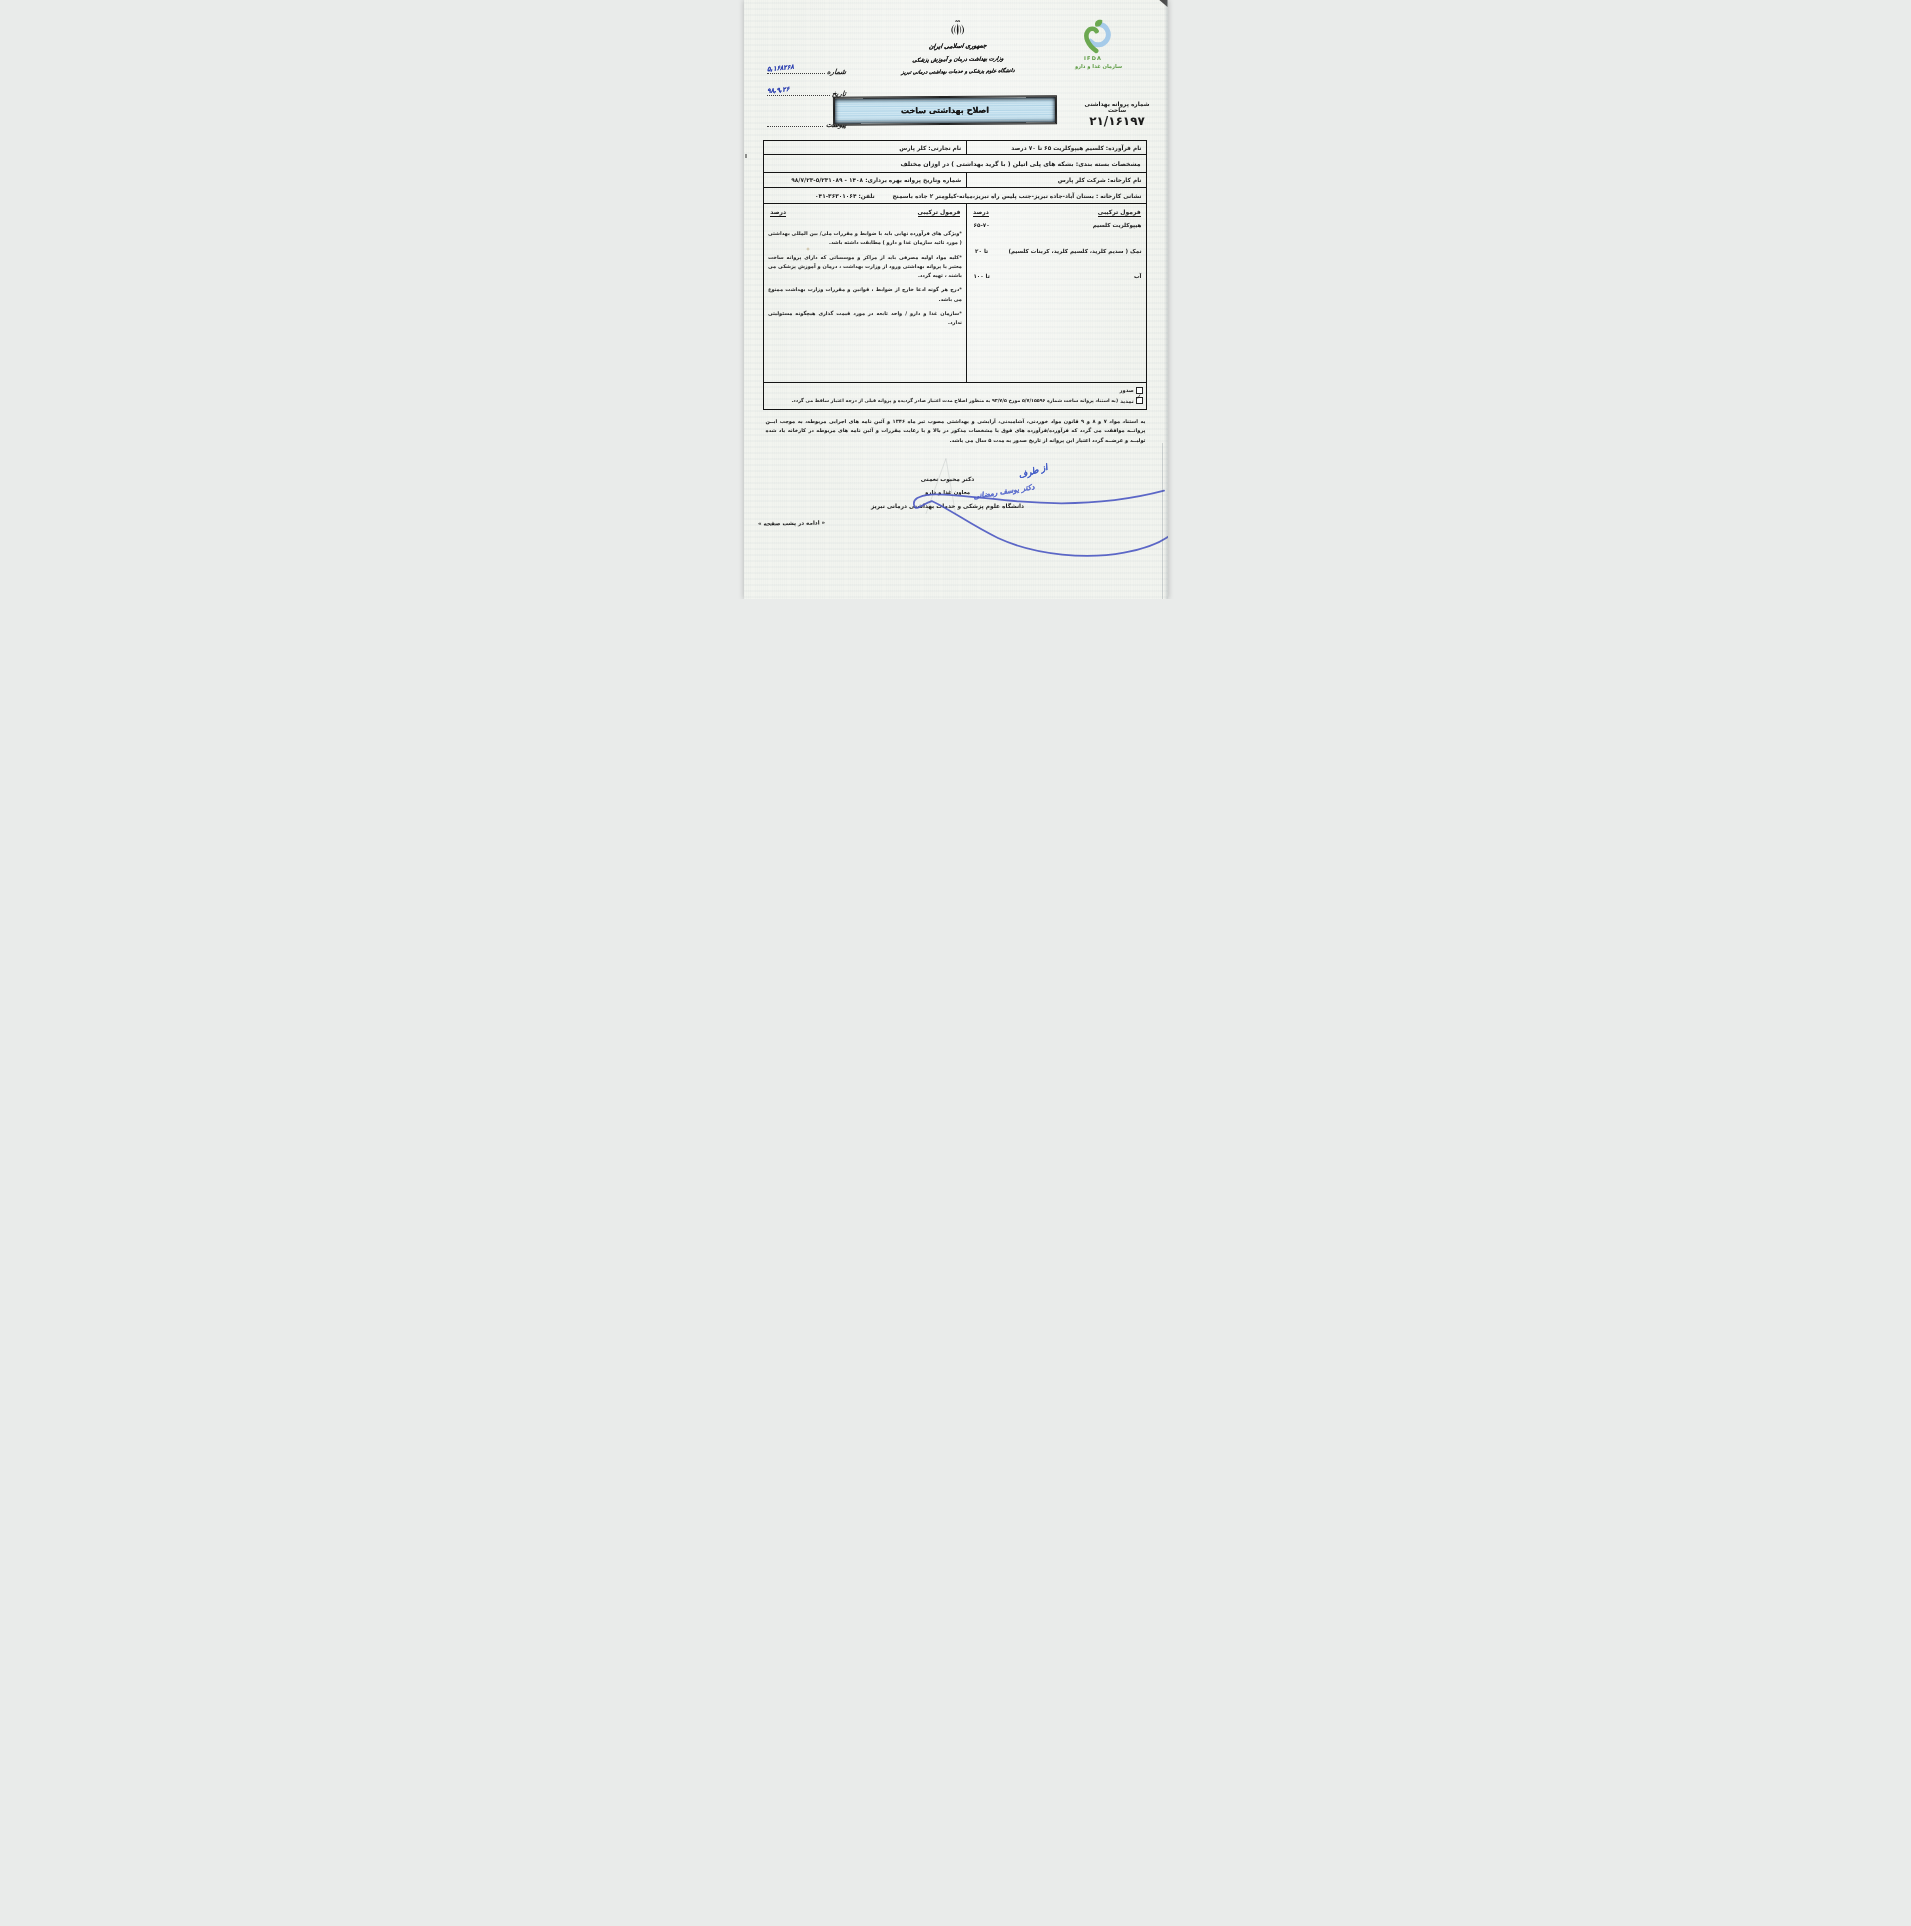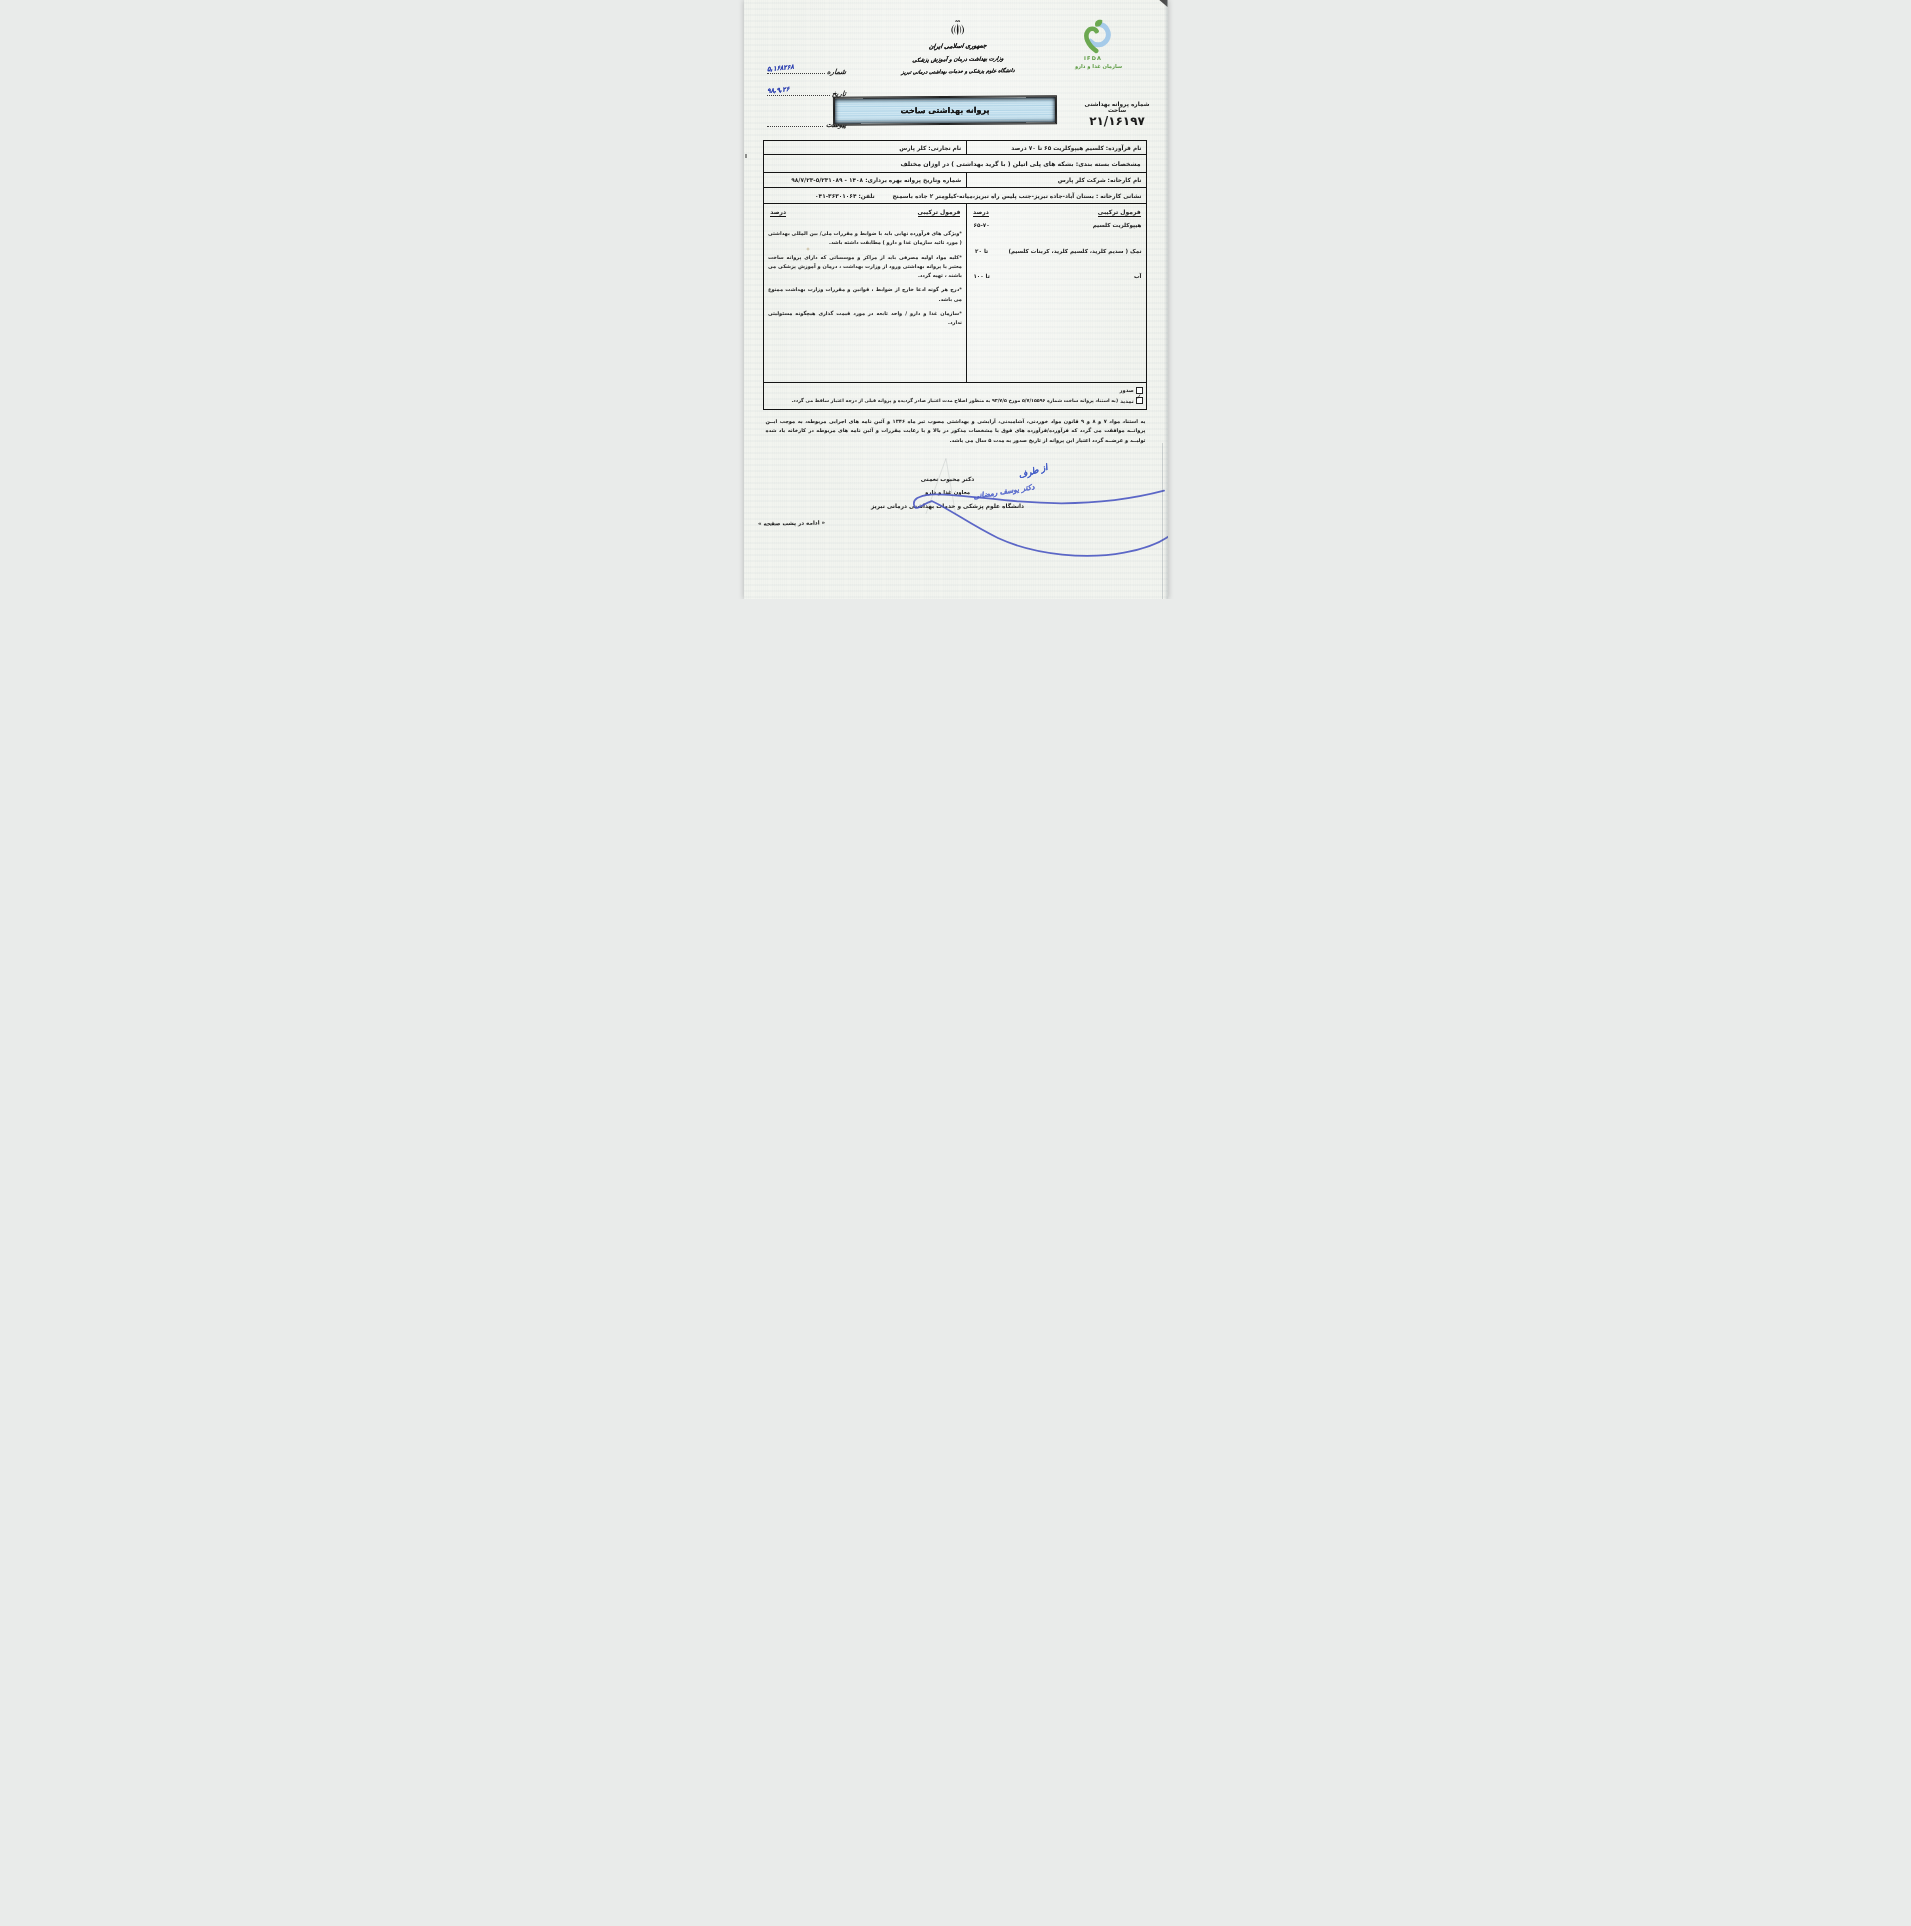--- a/index.html
+++ b/index.html
@@ -144,21 +144,21 @@
         <path d="M50 14 a27 27 0 1 1 -24 44" fill="none" stroke="#a6cbe9" stroke-width="13" stroke-linecap="round"></path>
         <path d="M42 84 C20 68 10 46 20 32 C26 23 38 24 43 32" fill="none" stroke="#6ca851" stroke-width="12" stroke-linecap="round"></path>
         <path d="M40 20 C35 7 46 -1 58 3 C59 14 51 22 40 20 Z" fill="#6ca851"></path>
       </svg>
     </span>
     <div class="ifda-acronym">IFDA</div>
     <div class="ifda-name">سازمان غذا و دارو</div>
   </div>
 
   <div class="banner">
-    <span class="banner-title">پروانه بهداشتی ساخت</span>
+    <span class="banner-title">اصلاح بهداشتی ساخت</span>
   </div>
   <div class="license-label">شماره پروانه بهداشتی ساخت</div>
   <div class="license-number">۲۱/۱۶۱۹۷</div>
 
   <div class="doc-table">
     <div class="t-row r1 two-cells">
       <div class="cell c-right">نام فرآورده: کلسیم هیپوکلریت ۶۵ تا ۷۰ درصد</div>
       <div class="cell c-left">نام تجارتی: کلر پارس</div>
     </div>
     <div class="t-row r2">مشخصات بسته بندی:  بشکه های پلی اتیلن ( با گرید بهداشتی ) در اوزان مختلف</div>

